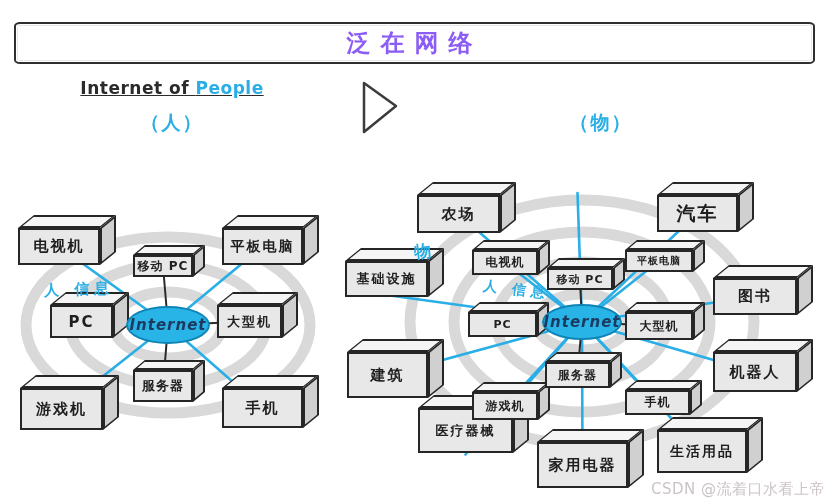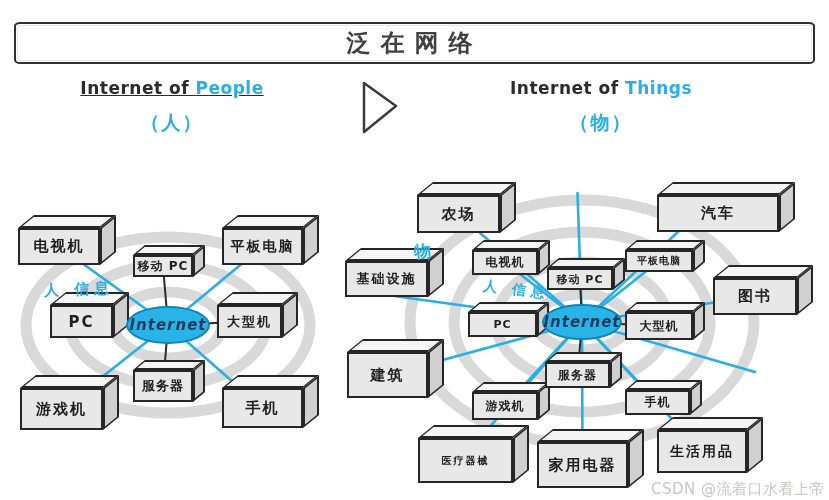--- a/index.html
+++ b/index.html
@@ -3,21 +3,21 @@
 <meta charset="utf-8">
 <style>
   html,body{margin:0;padding:0;background:#fff;}
   #stage{position:relative;width:829px;height:500px;background:#ffffff;overflow:hidden;
          font-family:"DejaVu Sans","Liberation Sans",sans-serif;color:#2b2b2b;}
   #wires{position:absolute;left:0;top:0;z-index:1;}
   .titlebox{position:absolute;left:14px;top:22px;width:797px;height:38px;z-index:6;
             border:2.5px solid #2f2f2f;border-radius:6px/4px;
             box-shadow:inset 0 0 0 1px #ffffff, inset 0 0 0 2px #8a8a8a33;
             display:flex;align-items:center;justify-content:center;}
-  .titlebox .t{font-size:24px;font-weight:600;letter-spacing:10px;color:#404040;}
+  .titlebox .t{font-size:24px;font-weight:600;letter-spacing:10px;color:#8b5cf6;}
   .heading{position:absolute;z-index:6;width:280px;text-align:center;font-size:17px;
            font-weight:600;letter-spacing:.5px;white-space:nowrap;}
   .subheading{position:absolute;z-index:6;width:280px;text-align:center;font-size:19px;
               font-weight:700;letter-spacing:2px;}
   .accent{color:#29aee6;}
   .arrow{position:absolute;left:362px;top:81px;z-index:6;}
   .node{position:absolute;z-index:3;}
   .node .node-front{position:absolute;inset:0;box-sizing:border-box;border:2px solid #262626;
         background:#e8e8e8;display:flex;align-items:center;justify-content:center;
         white-space:nowrap;font-weight:600;color:#1f1f1f;letter-spacing:2px;}
@@ -82,21 +82,20 @@
     <span class="t">泛在网络</span>
   </div>
 
   <div class="heading" style="left:32px;top:78px;text-decoration:underline;"><span>Internet of </span><span class="accent">People</span></div>
   <div class="subheading accent" style="left:32px;top:110px;">（人）</div>
 
   <svg class="arrow" width="38" height="54" viewBox="0 0 38 54">
     <polygon points="2,2 34,25 2,51" fill="#ffffff" stroke="#3b3b3b" stroke-width="2.5" stroke-linejoin="round"></polygon>
   </svg>
 
-  <div class="heading" style="left:461px;top:78px;"><span>Internet of </span><span class="accent">Things</span></div>
   <div class="subheading accent" style="left:461px;top:110px;">（物）</div>
 
   <div class="watermark">CSDN @流着口水看上帝</div>
 <div class="node lg" style="left: 18px; top: 228px; width: 82px; height: 37px; font-size: 15px;">
       <div class="node-top"></div>
       <div class="node-side"></div>
       <div class="node-front">电视机</div>
     </div>
     <div class="node sm" style="left: 133px; top: 255px; width: 60px; height: 22px; font-size: 12px;">
       <div class="node-top"></div>
@@ -133,41 +132,46 @@
       <div class="node-side"></div>
       <div class="node-front">手机</div>
     </div>
     <div class="hub" style="left: 126px; top: 306px; width: 84px; height: 38px;">Internet</div>
     <div class="info-label" style="left: 44px; top: 280px; font-size: 15px; transform: rotate(-2deg);">人 信息</div>
     <div class="node lg" style="left: 417px; top: 195px; width: 83px; height: 38px; font-size: 15px;">
       <div class="node-top"></div>
       <div class="node-side"></div>
       <div class="node-front">农场</div>
     </div>
-    <div class="node lg" style="left: 657px; top: 195px; width: 81px; height: 37px; font-size: 15px; padding-left: 41px;">
+    <div class="node lg" style="left: 657px; top: 195px; width: 81px; height: 37px; font-size: 19px;">
       <div class="node-top"></div>
       <div class="node-side"></div>
       <div class="node-front">汽车</div>
     </div>
     <div class="node lg" style="left: 345px; top: 261px; width: 83px; height: 36px; font-size: 13px;">
       <div class="node-top"></div>
       <div class="node-side"></div>
       <div class="node-front">基础设施</div>
     </div>
     <div class="node lg" style="left: 713px; top: 278px; width: 84px; height: 37px; font-size: 15px;">
       <div class="node-top"></div>
       <div class="node-side"></div>
       <div class="node-front">图书</div>
     </div>
     <div class="node lg" style="left: 347px; top: 352px; width: 81px; height: 46px; font-size: 15px;">
       <div class="node-top"></div>
       <div class="node-side"></div>
       <div class="node-front">建筑</div>
     </div>
-    <div class="node lg" style="left: 418px; top: 438px; width: 95px; height: 45px; font-size: 10px;">
+    <div class="node lg" style="left: 713px; top: 352px; width: 84px; height: 40px; font-size: 15px;">
+      <div class="node-top"></div>
+      <div class="node-side"></div>
+      <div class="node-front">机器人</div>
+    </div>
+    <div class="node lg" style="left: 418px; top: 408px; width: 95px; height: 45px; font-size: 13px;">
       <div class="node-top"></div>
       <div class="node-side"></div>
       <div class="node-front">医疗器械</div>
     </div>
     <div class="node lg" style="left: 537px; top: 442px; width: 91px; height: 46px; font-size: 15px;">
       <div class="node-top"></div>
       <div class="node-side"></div>
       <div class="node-front">家用电器</div>
     </div>
     <div class="node lg" style="left: 657px; top: 430px; width: 90px; height: 43px; font-size: 14px;">

